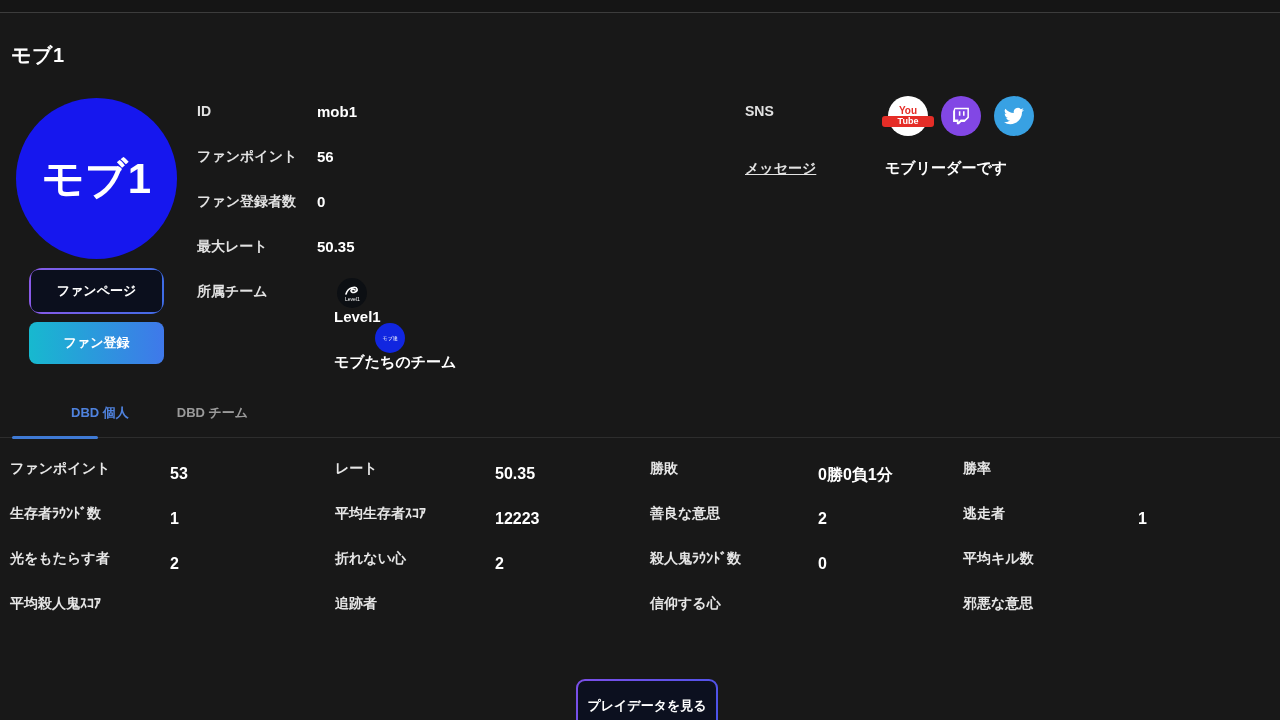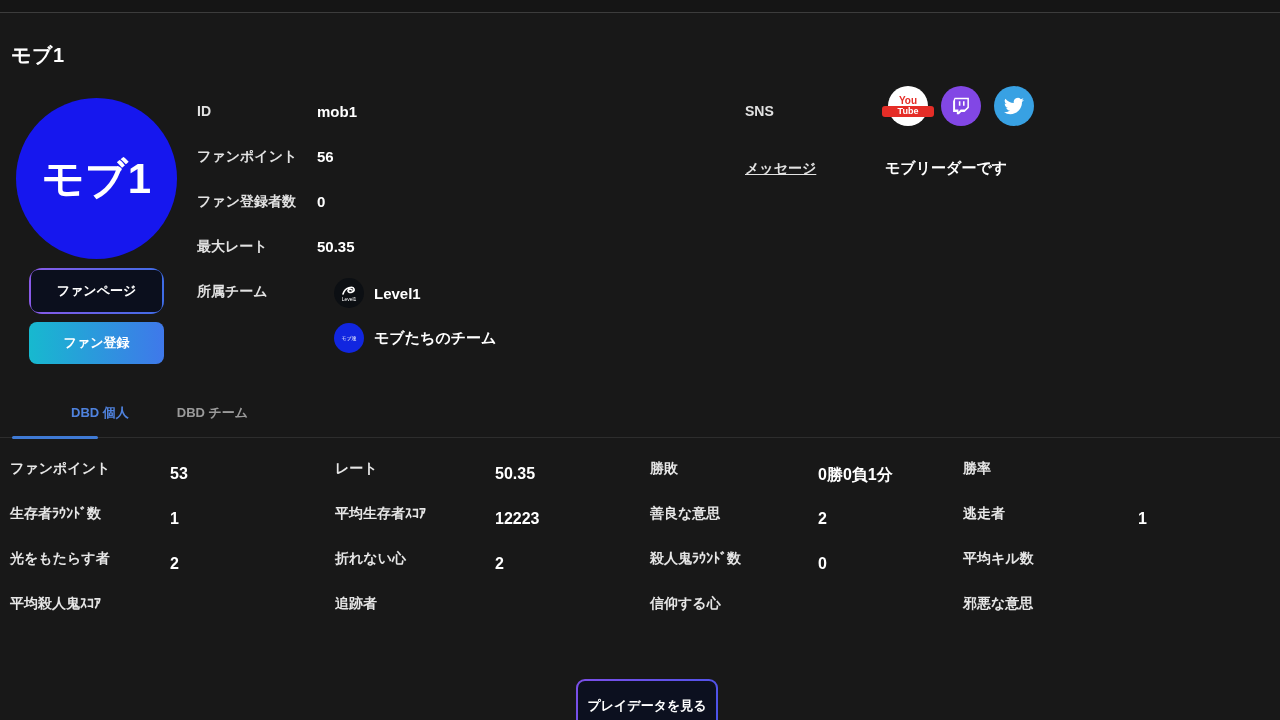--- a/index.html
+++ b/index.html
@@ -44,33 +44,33 @@
     font-size:13px; font-weight:bold; color:#fff; cursor:pointer;
   }
   
   .field-label {
     position:absolute; left:197px; font-size:14px; color:#e2e2e2; font-weight:bold;
   }
   .field-value {
     position:absolute; left:317px; font-size:15px; color:#fff; font-weight:bold;
   }
   
-  .team-row { position:absolute; left:334px; display:flex; align-items:center; cursor:pointer; }
+  .team-row { position:absolute; left:334px; display:flex; align-items:center; cursor:pointer;flex-direction:column; }
   .team-badge {
     width:30px; height:30px; border-radius:50%;
     display:flex; flex-direction:column; align-items:center; justify-content:center;
     margin-right:10px; overflow:hidden; flex:0 0 30px;
   }
   .team-badge.dark { background:#0c0f13; }
   .team-badge.blue { background:#1126e0; }
   .team-badge .tiny { font-size:5px; color:#fff; line-height:5px; white-space:nowrap; }
   .team-name { font-size:15px; font-weight:bold; color:#fff; }
   
   .sns-label { position:absolute; left:745px; top:103px; font-size:14px; font-weight:bold; color:#e2e2e2; }
-  .sns-icons { position:absolute; left:888px; top:86px; display:flex; gap:13px; }
+  .sns-icons { position:absolute; left:888px; top:96px; display:flex; gap:13px; }
   .sns-circle {
     width:40px; height:40px; border-radius:50%;
     display:flex; align-items:center; justify-content:center; cursor:pointer;
   }
   .yt { background:#fff; flex-direction:column; }
   .yt .yt-you { color:#e52d27; font-weight:bold; font-size:10px; line-height:10px; }
   .yt .yt-tube {
     background:#e52d27; color:#fff; font-weight:bold; font-size:9px; line-height:11px;
     border-radius:3px; padding:0 16px;
   }

